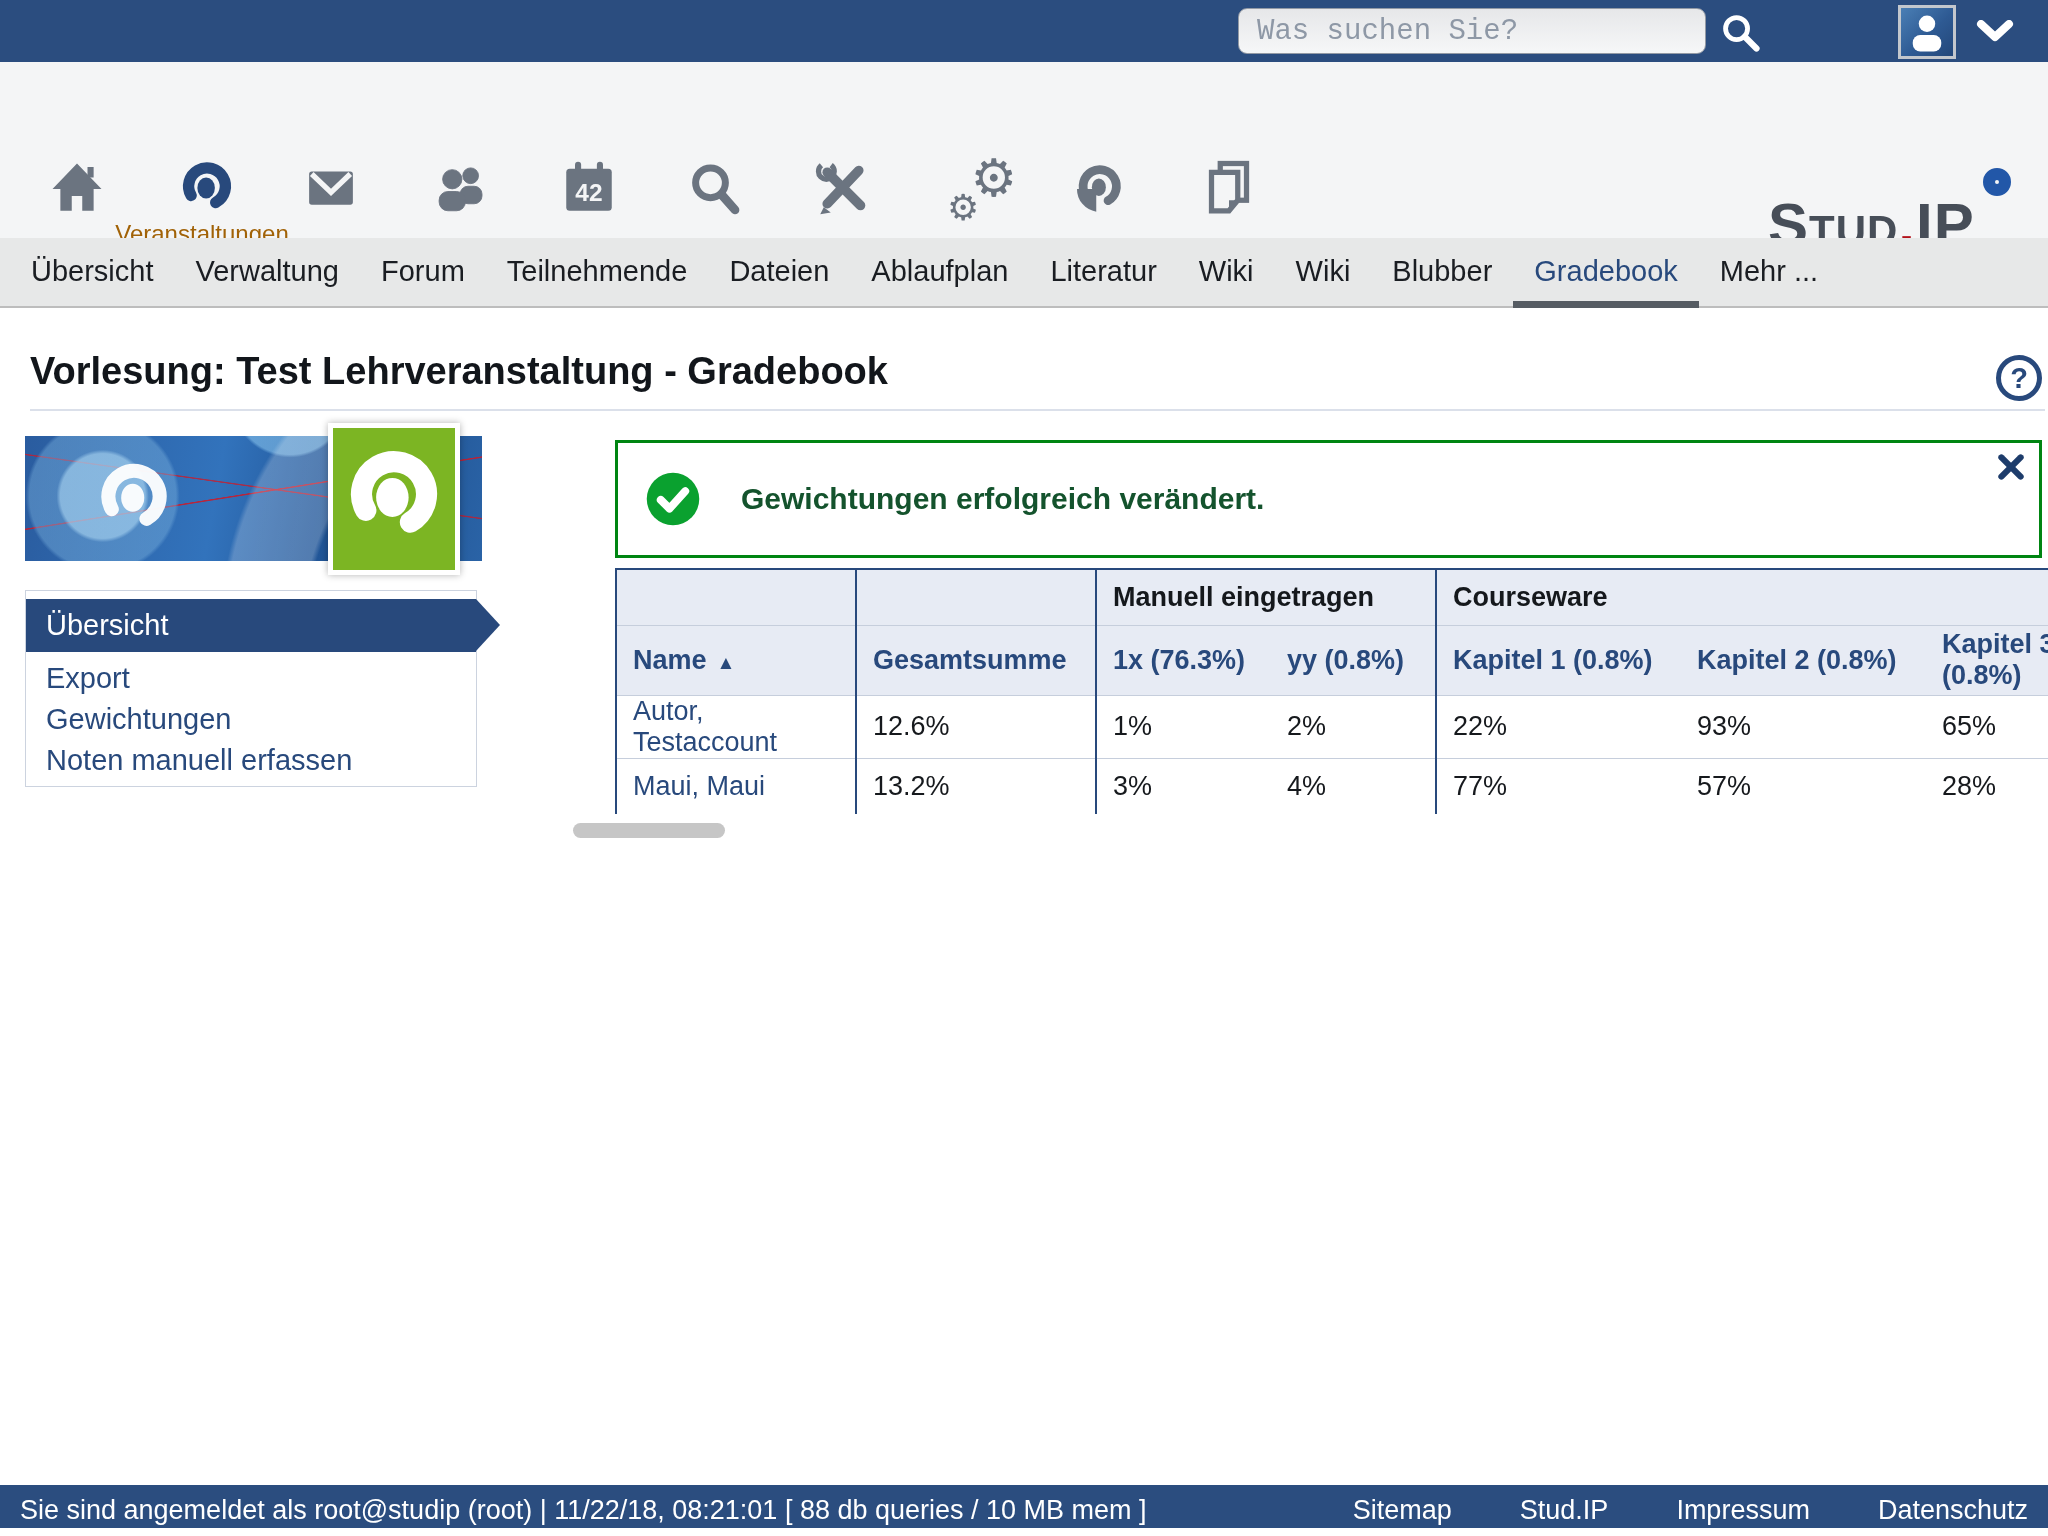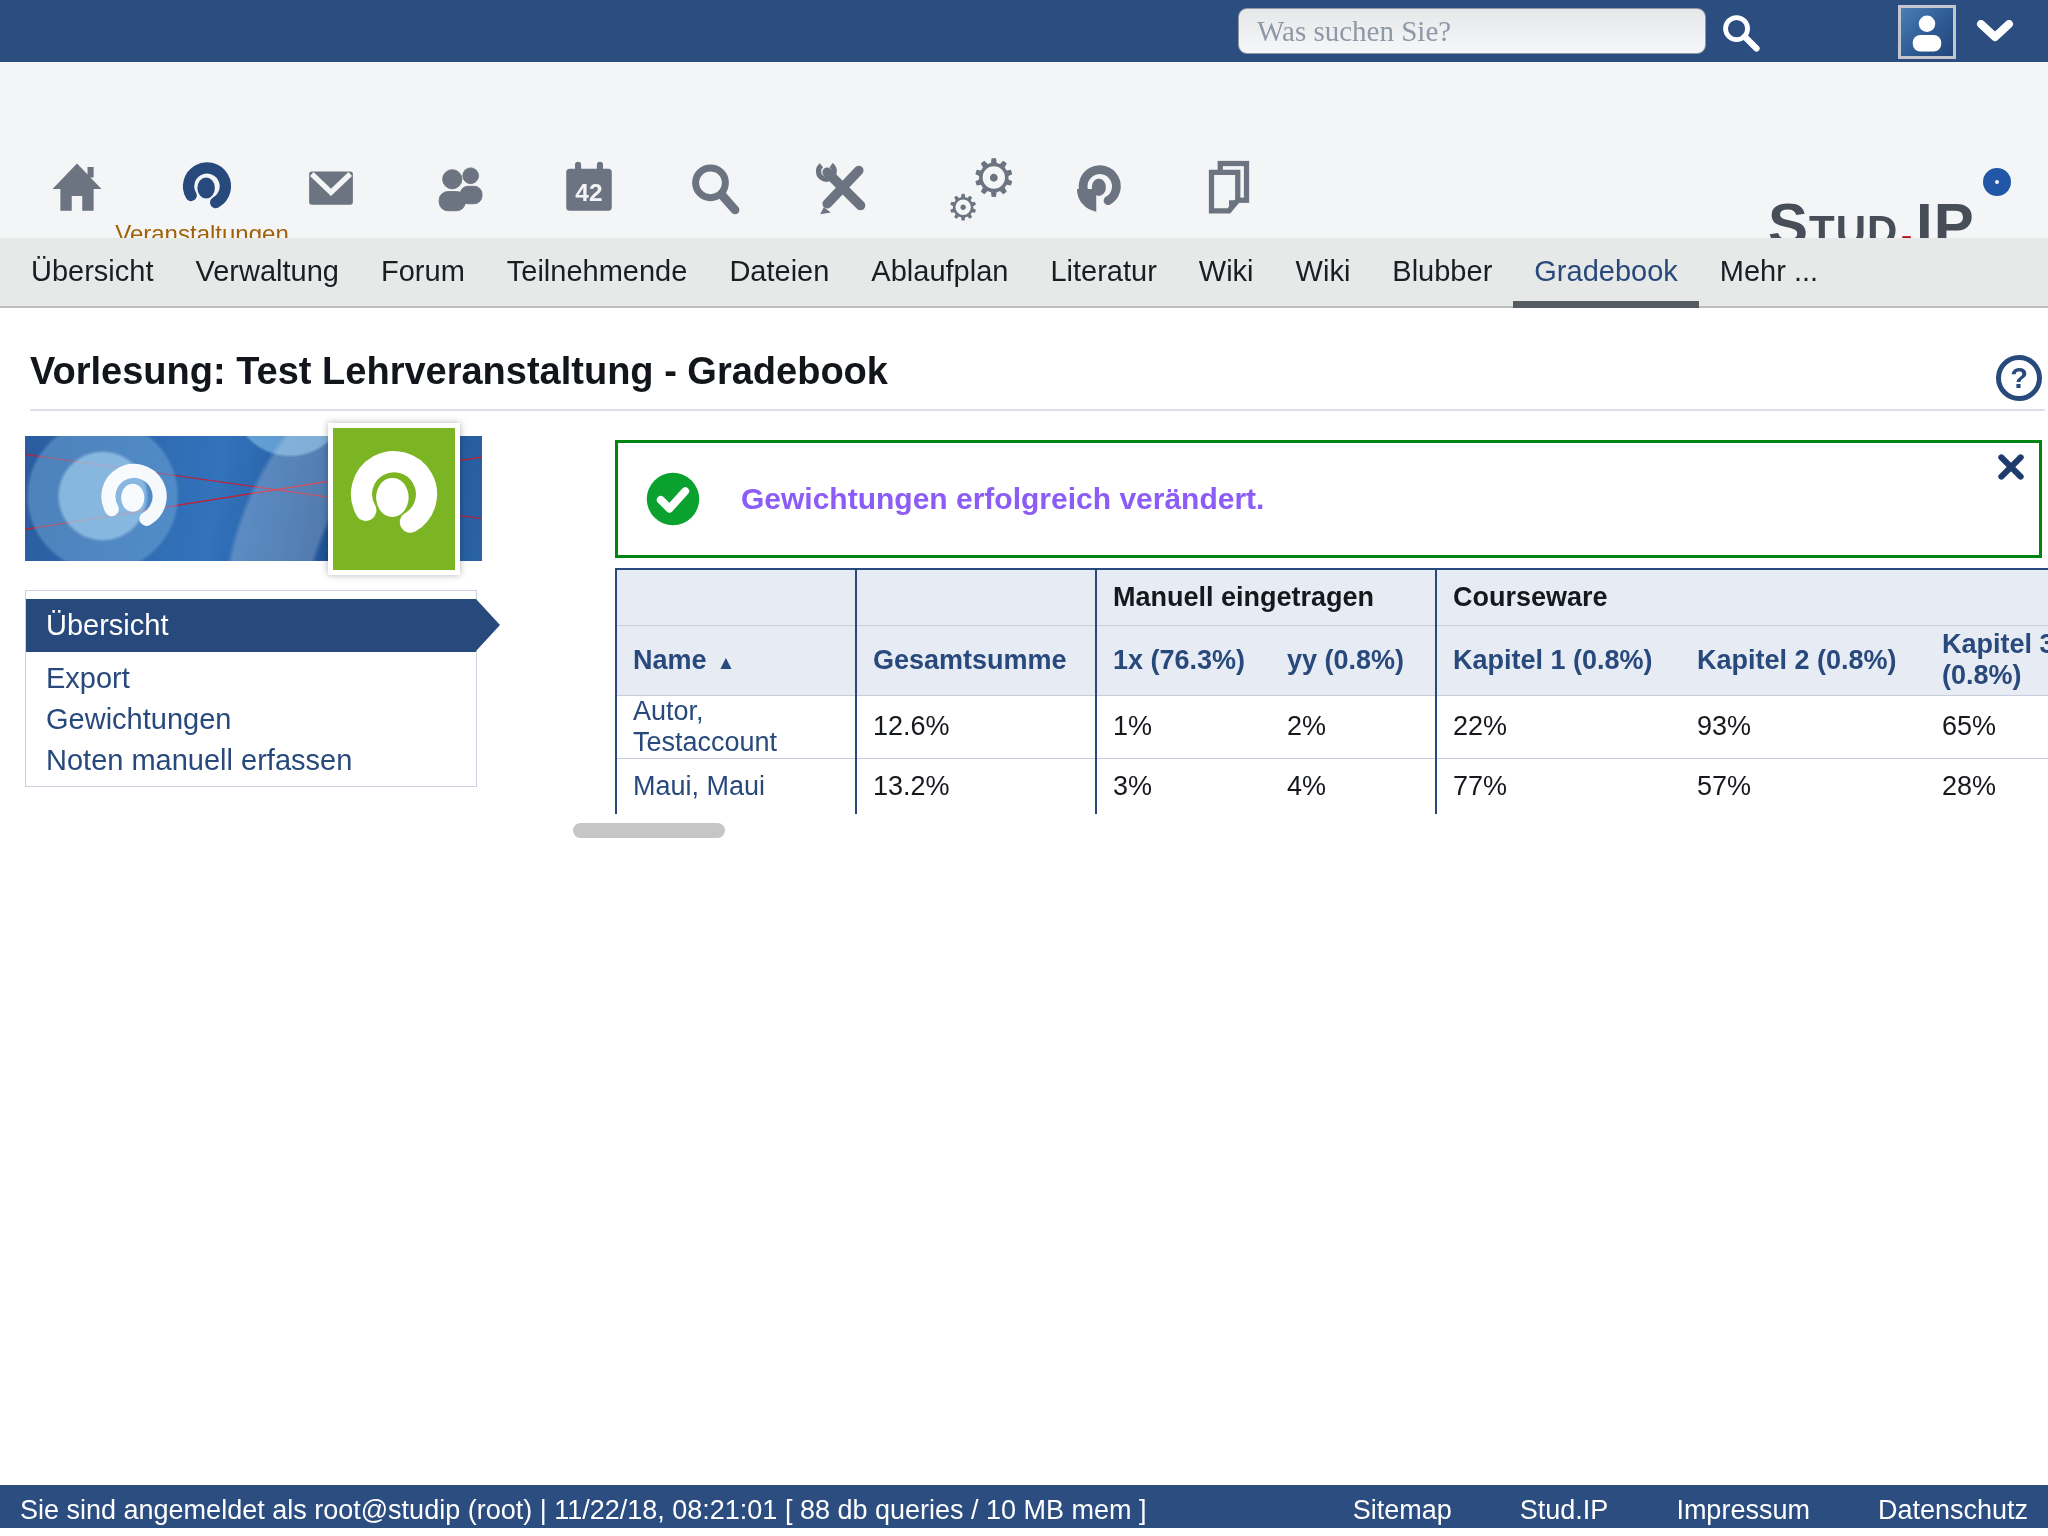--- a/index.html
+++ b/index.html
@@ -10,21 +10,21 @@
     color:#16191d;
   }
 
   
   .topbar { position:absolute; left:0; top:0; width:2048px; height:62px; background:#2b4d7f; }
   .search-input {
     position:absolute; left:1238px; top:8px; width:468px; height:46px;
     border:1px solid #939aa5; border-radius:9px;
     background:linear-gradient(#e6e7e9,#f6f7f8);
     font-size:29px; color:#5c6672; padding:0 18px;
-    font-family:Liberation Serif, serif; outline:none;
+    font-family:Liberation Mono, monospace; outline:none;
   }
   .search-input::placeholder { color:#8e98a6; }
   .tb-search { position:absolute; left:1718px; top:10px; width:44px; height:44px; cursor:pointer; }
   .avatar {
     position:absolute; left:1898px; top:5px; width:58px; height:54px;
     border:3px solid #c3c7cd; background:linear-gradient(135deg,#4a7fb5,#2e5a93 55%,#23477a);
     cursor:pointer;
   }
   .avatar svg { width:100%; height:100%; display:block; }
   .tb-chevron { position:absolute; left:1976px; top:20px; width:38px; height:24px; cursor:pointer; }
@@ -87,21 +87,21 @@
           border:1px solid #ccd3df; background:#fff; padding-top:8px; }
   .sb-item { font-size:29px; color:#28497c; padding-left:20px; height:41px; line-height:41px; cursor:pointer; }
   .sb-item.active { background:#28497c; color:#ffffff; height:53px; line-height:53px; position:relative; margin-bottom:6px; }
   .sb-item.active::after { content:''; position:absolute; left:100%; top:0;
       border-top:26.5px solid transparent; border-bottom:26.5px solid transparent; border-left:24px solid #28497c; }
 
   
   .alert { position:absolute; left:615px; top:440px; width:1427px; height:118px;
            border:3px solid #008512; background:#fff; display:flex; align-items:center; }
   .alert-check { width:56px; height:56px; margin-left:27px; flex:0 0 auto; }
-  .alert-msg { margin-left:40px; font-size:30px; font-weight:bold; color:#8b5cf6; }
+  .alert-msg { margin-left:40px; font-size:30px; font-weight:bold; color:#14532d; }
   .alert-close { position:absolute; right:14px; top:10px; width:28px; height:28px; cursor:pointer; }
 
   
   .table-clip { position:absolute; left:615px; top:568px; width:1433px; height:246px; overflow:hidden; }
   table.grades { border-collapse:collapse; width:1510px; table-layout:fixed;
                  border:2px solid #28497c; border-bottom:3px solid #28497c; background:#fff; }
   .grades th, .grades td { text-align:left; padding:0 16px; font-size:27px;
                            border-bottom:1px solid #c6cedc; vertical-align:middle; }
   .grades tr.grp th { height:56px; background:#e7ebf4; font-weight:bold; color:#15181c; }
   .grades tr.cols th { height:70px; background:#e7ebf4; font-weight:bold; color:#28497c; }

